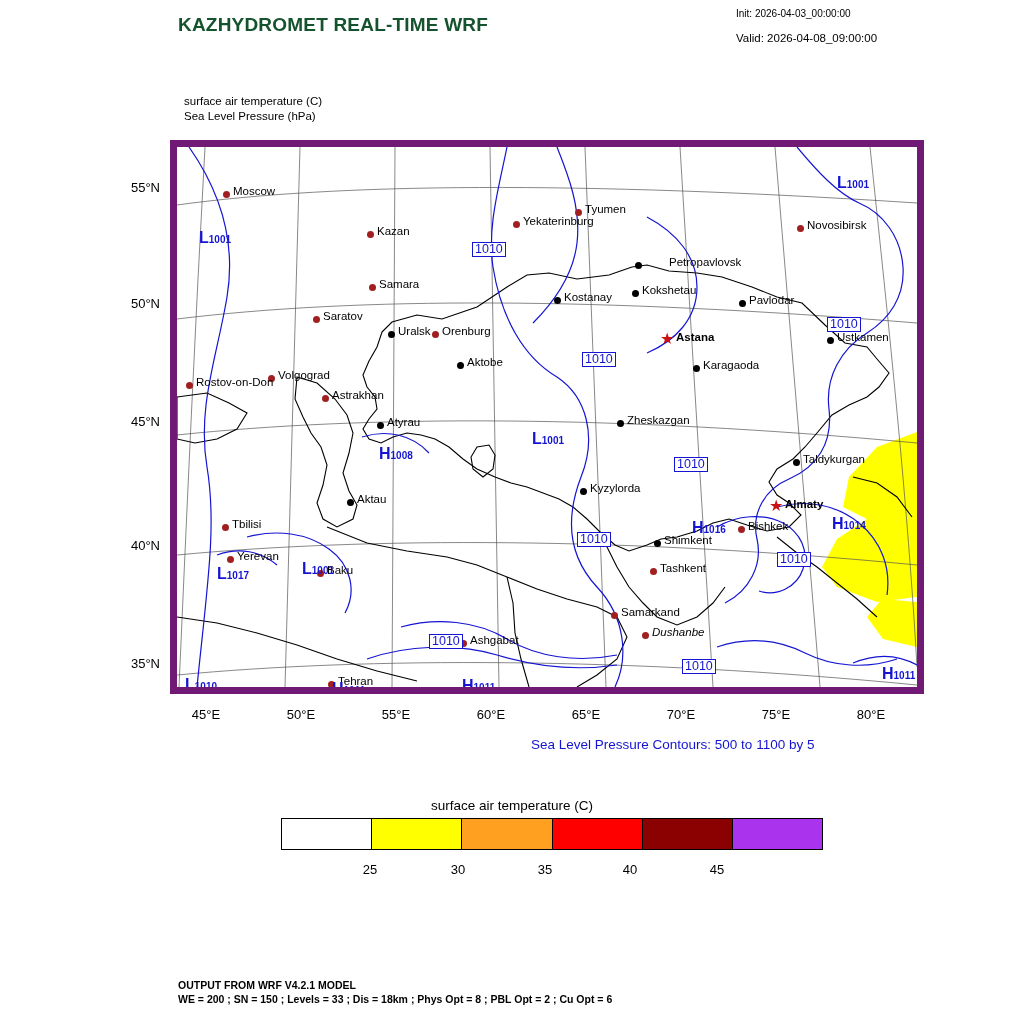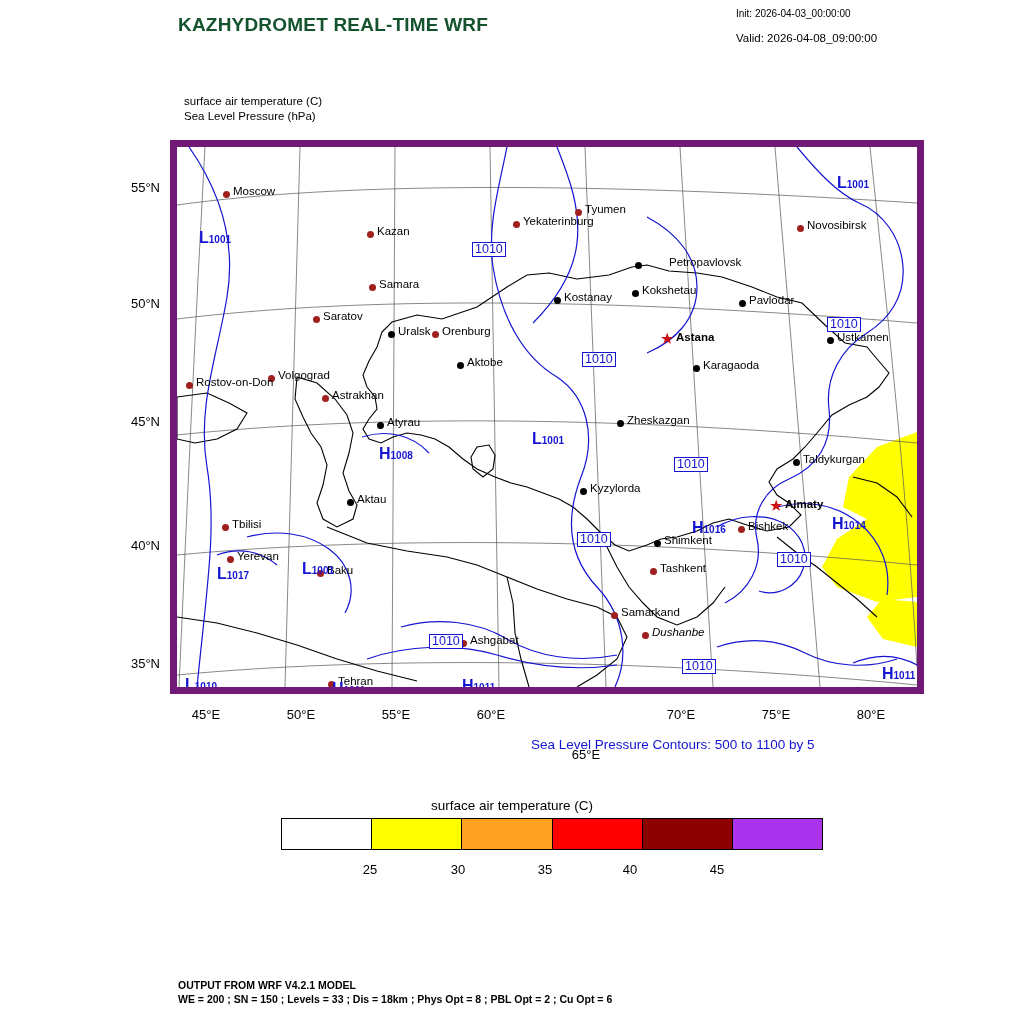--- a/index.html
+++ b/index.html
@@ -67,21 +67,21 @@
 <div class="abs ylab" style="left:90px;top:180px;">55°N</div>
 <div class="abs ylab" style="left:90px;top:296px;">50°N</div>
 <div class="abs ylab" style="left:90px;top:414px;">45°N</div>
 <div class="abs ylab" style="left:90px;top:538px;">40°N</div>
 <div class="abs ylab" style="left:90px;top:656px;">35°N</div>
 
 <div class="abs xlab" style="left:176px;top:707px;">45°E</div>
 <div class="abs xlab" style="left:271px;top:707px;">50°E</div>
 <div class="abs xlab" style="left:366px;top:707px;">55°E</div>
 <div class="abs xlab" style="left:461px;top:707px;">60°E</div>
-<div class="abs xlab" style="left:556px;top:707px;margin-top:40px;">65°E</div>
+<div class="abs xlab" style="left:556px;top:707px;">65°E</div>
 <div class="abs xlab" style="left:651px;top:707px;">70°E</div>
 <div class="abs xlab" style="left:746px;top:707px;">75°E</div>
 <div class="abs xlab" style="left:841px;top:707px;">80°E</div>
 
 <div id="map" class="abs">
 
   <svg width="740" height="540" viewBox="0 0 740 540">
 
     <path d="M740,285 L700,300 L672,330 L666,360 L690,372 L660,392 L645,420 L660,440 L700,455 L740,450 Z" fill="#ffff00" stroke="none"></path>
     <path d="M740,455 L705,452 L690,470 L706,492 L740,500 Z" fill="#ffff00" stroke="none"></path>

